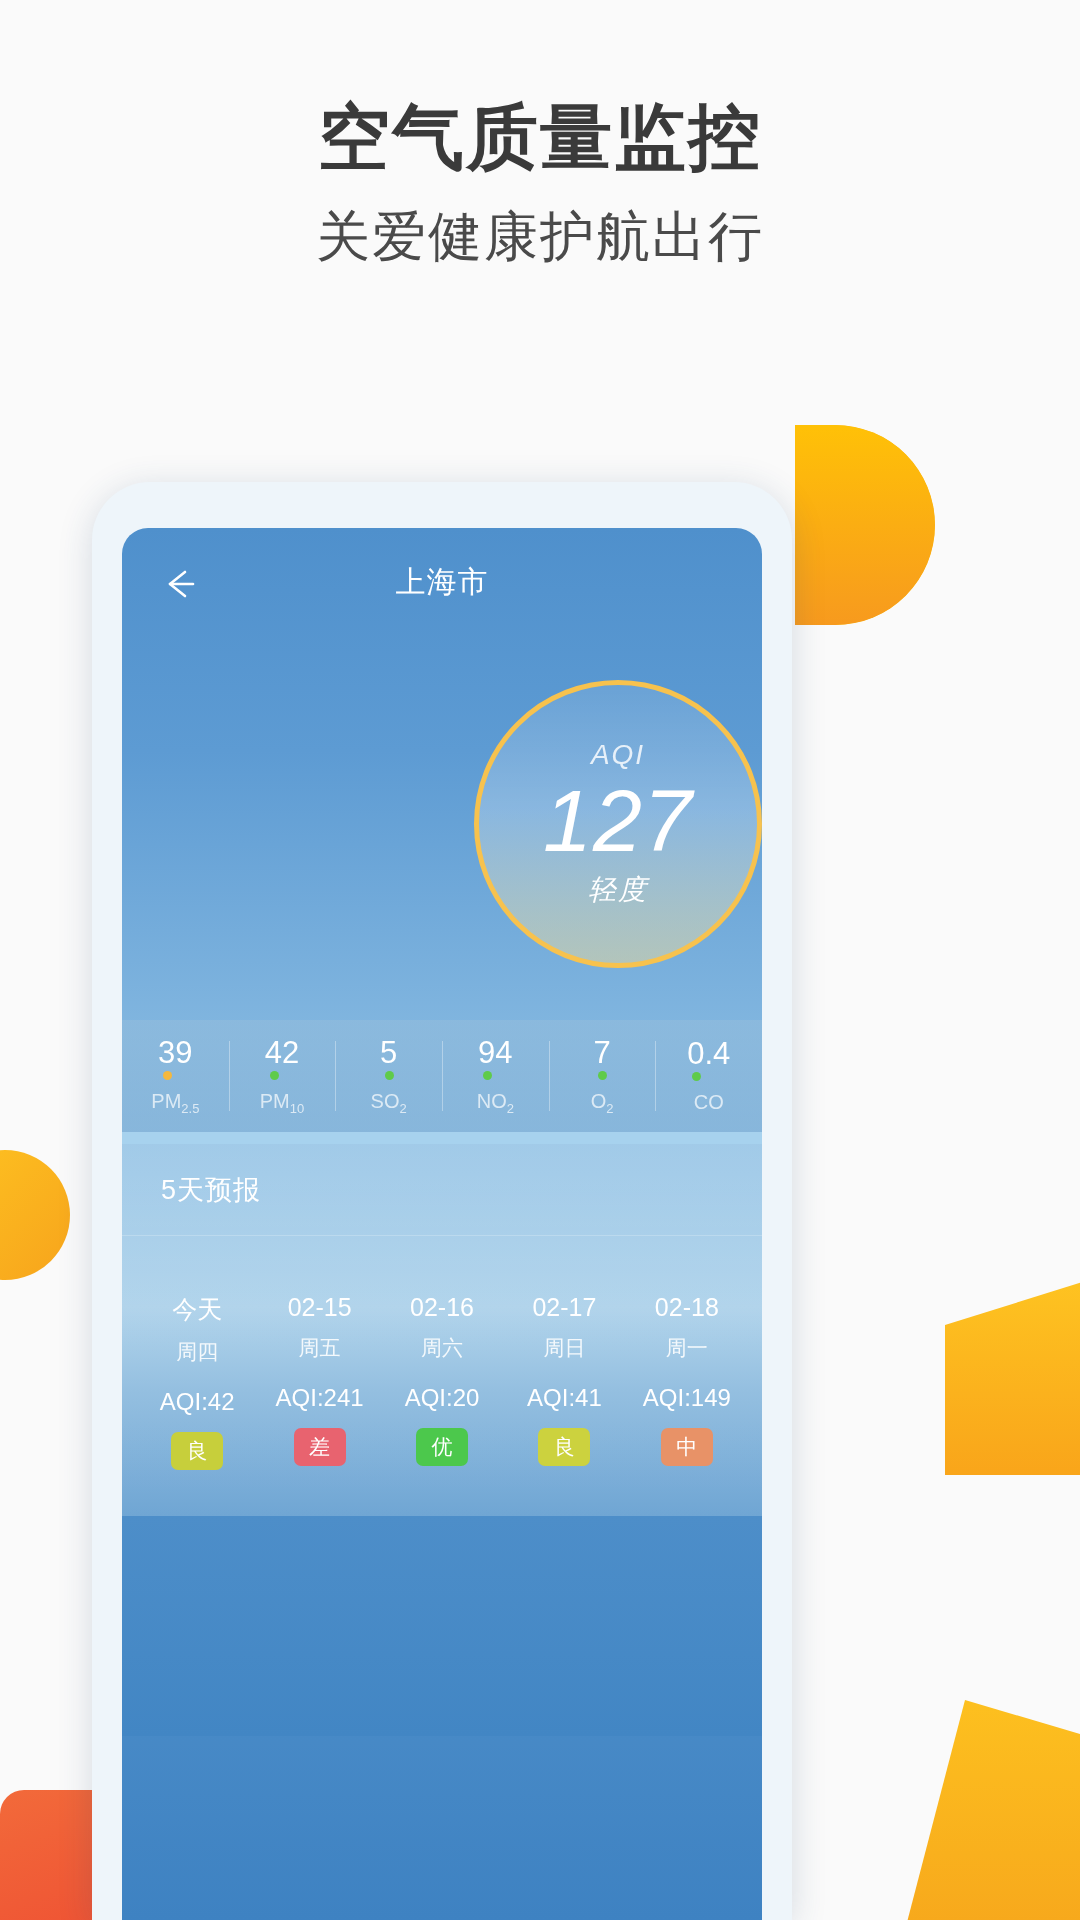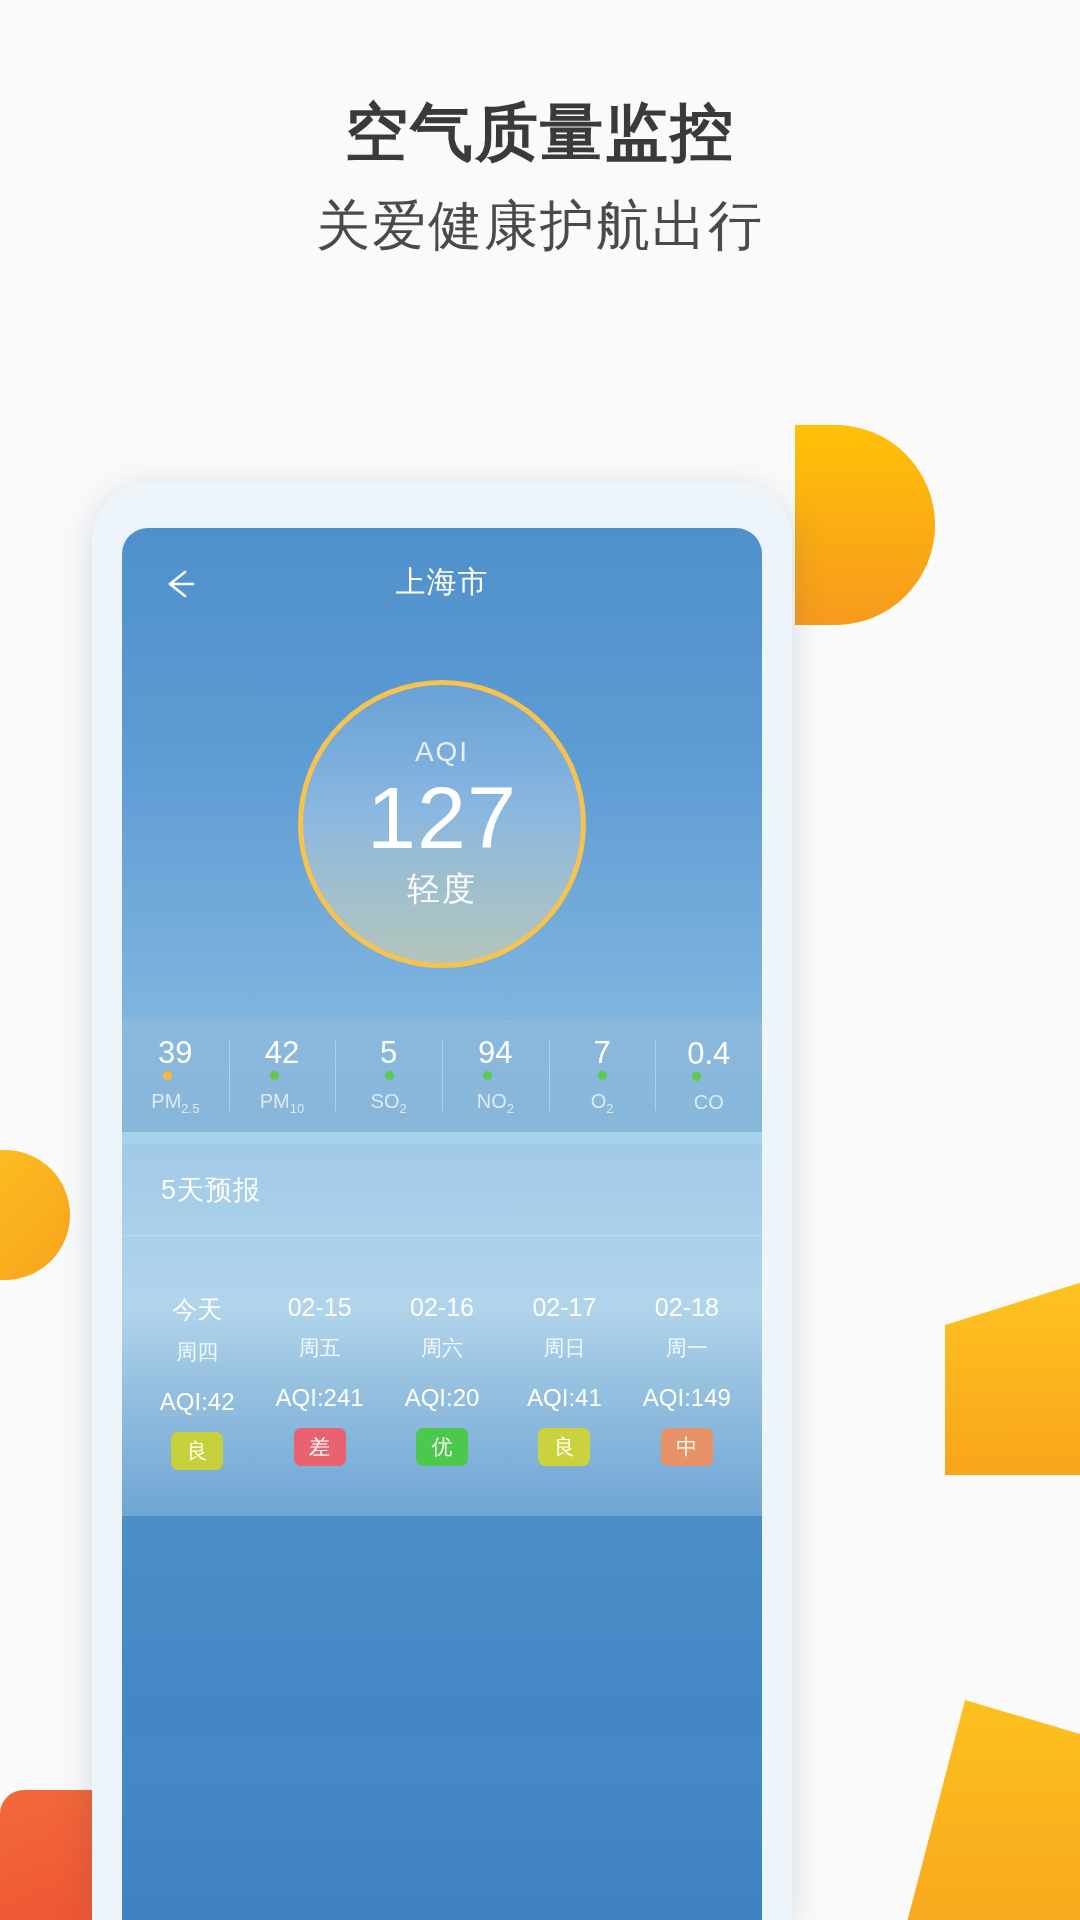--- a/index.html
+++ b/index.html
@@ -43,21 +43,21 @@
   .deco-tri-right2 {
     top:1700px; left:905px; width:200px; height:230px;
     background:linear-gradient(180deg,#fdc01f 0%,#f7a81c 100%);
     clip-path:polygon(30% 0,100% 18%,100% 100%,0 100%);
   }
 
   
   .header { position:absolute; top:0; left:0; width:1080px; z-index:3; text-align:center; }
   .title {
     margin-top:96px;
-    font-size:63px;
+    font-size:72px;
     font-weight:bold;
     color:#3a3a3a;
     letter-spacing:2px;
     line-height:1.15;
   }
   .subtitle {
     margin-top:22px;
     font-size:54px;
     color:#4a4a4a;
     letter-spacing:2px;
@@ -104,35 +104,35 @@
     padding-left:34px;
     margin-top:20px;
     font-size:19px;
     color:rgba(255,255,255,.78);
     letter-spacing:.5px;
   }
 
   
   .aqi-wrap {
     margin-top:44px;
-    display:flex; justify-content:center;
+    display:flex; justify-content:flex-end;font-style:italic;
   }
   .aqi-ring {
     width:288px; height:288px;
     border-radius:50%;
     border:5px solid #f7c24e;
     background:linear-gradient(180deg,rgba(255,255,255,.10) 0%,rgba(255,255,255,.24) 45%,rgba(226,214,160,.55) 100%);
     display:flex; flex-direction:column; align-items:center; justify-content:center;
   }
   .aqi-label { font-size:28px; color:rgba(255,255,255,.82); letter-spacing:2px; }
   .aqi-value {
     font-size:88px; color:#ffffff; line-height:1.08; font-weight:400;
     letter-spacing:1px; margin-top:2px;
   }
-  .aqi-level { font-size:33px; color:#ffffff; margin-top:2px; letter-spacing:2px; }
+  .aqi-level { font-size:28px; color:#ffffff; margin-top:2px; letter-spacing:2px; }
 
   
   .pollutants {
     margin-top:52px;
     height:112px;
     background:linear-gradient(180deg,rgba(150,190,220,.50) 0%,rgba(130,175,212,.55) 100%);
     display:flex; align-items:center;
   }
   .poll {
     flex:1;

